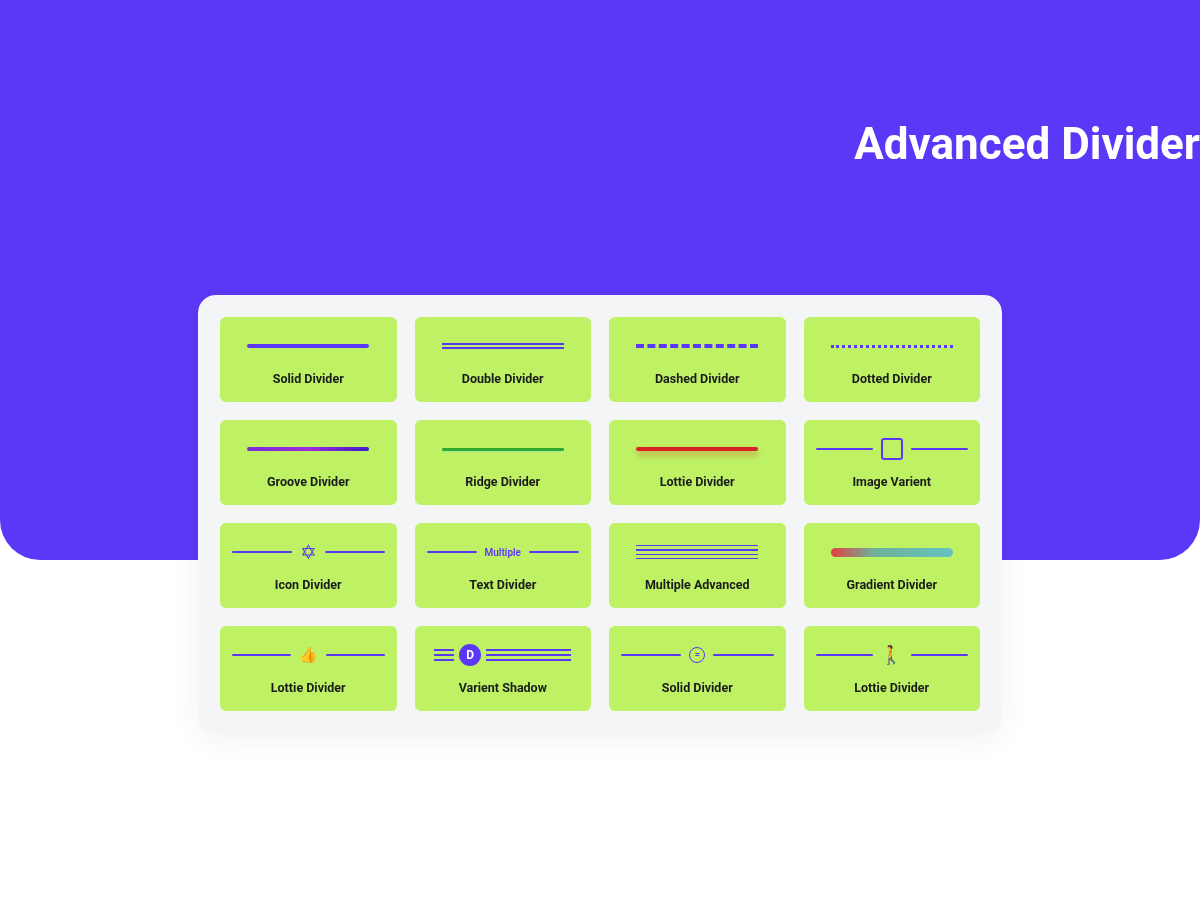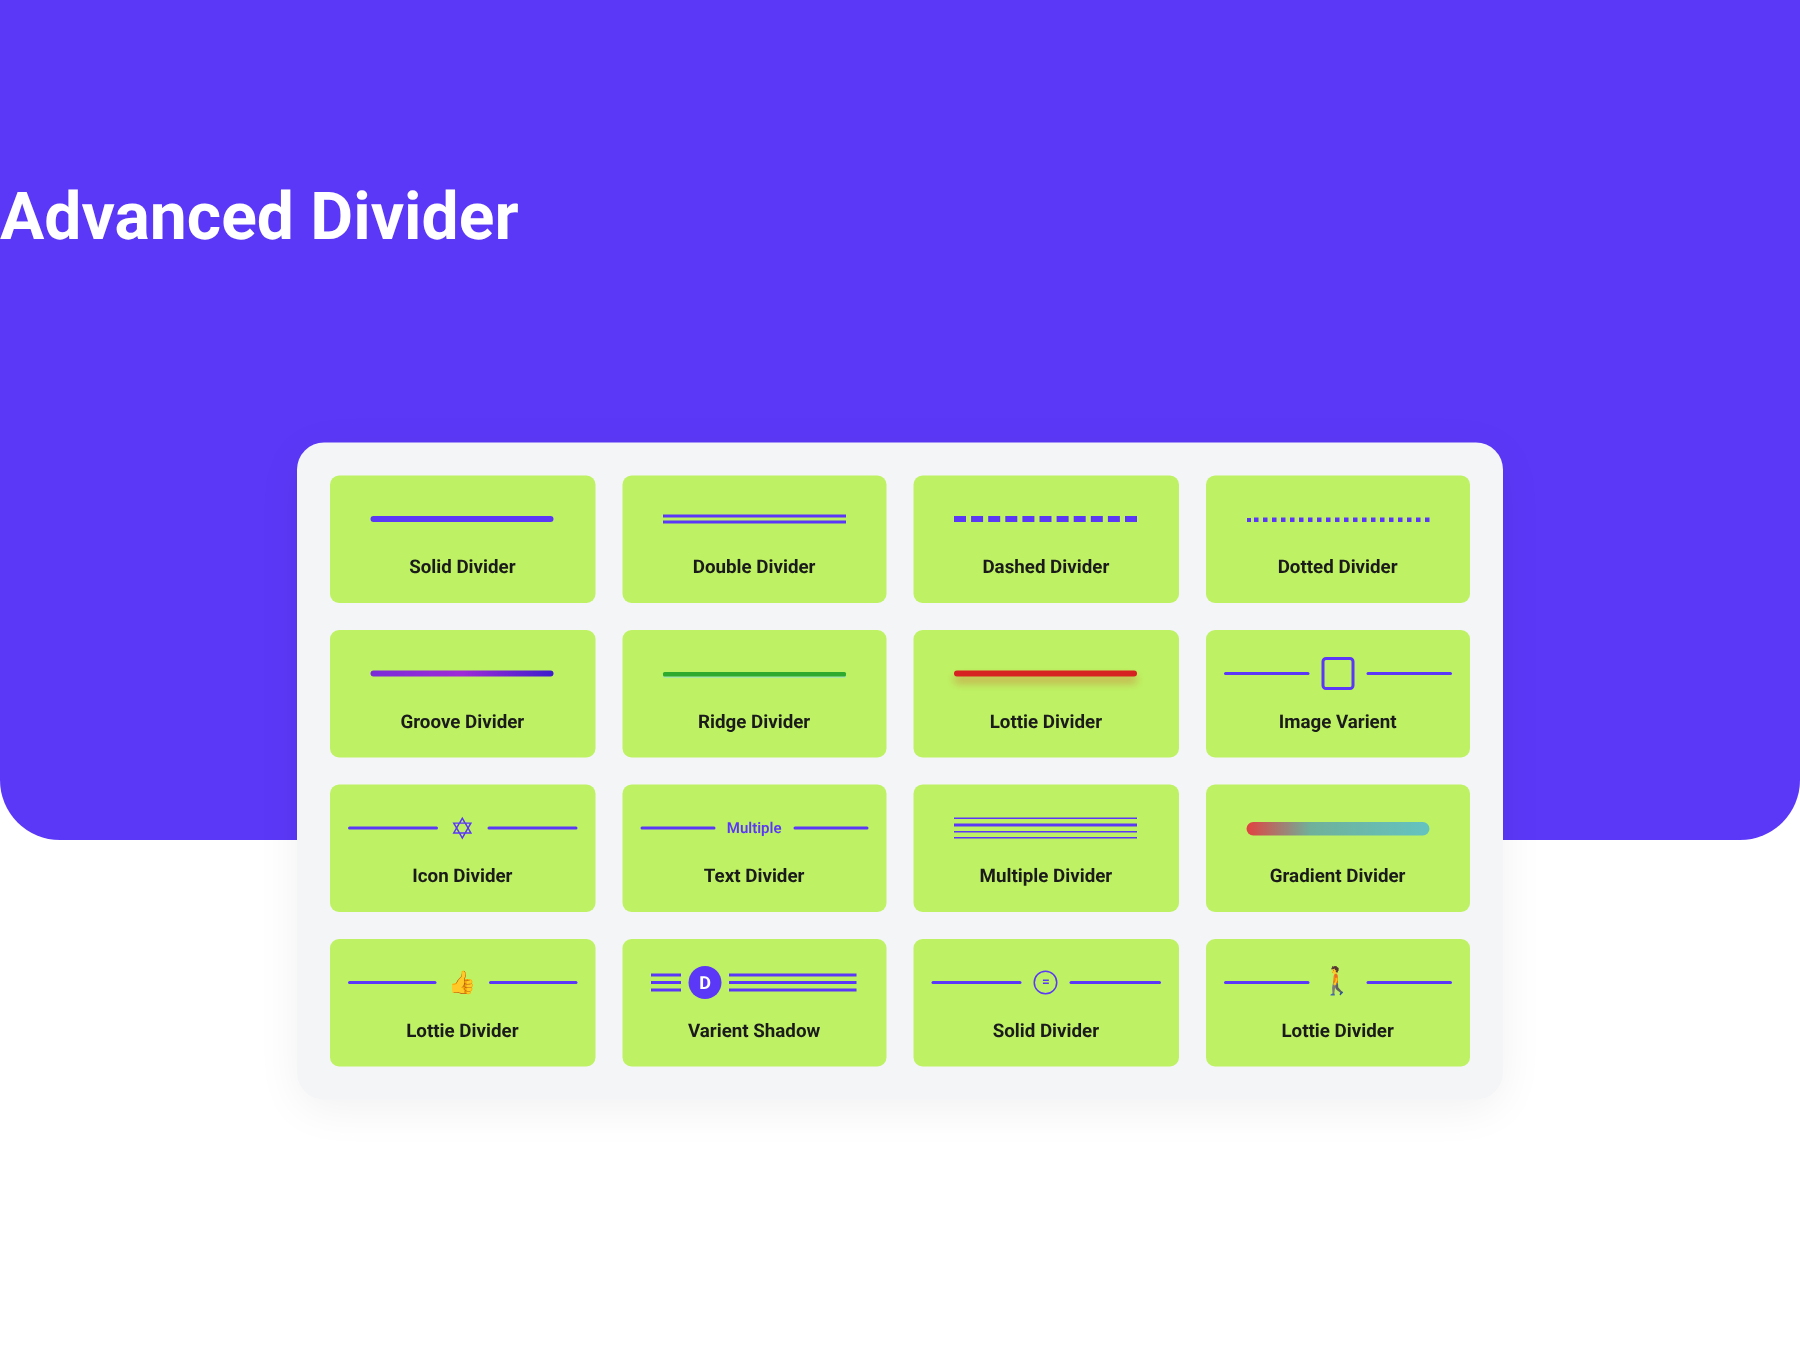--- a/index.html
+++ b/index.html
@@ -17,25 +17,26 @@
     height: 560px;
     background: #5B38F7;
     border-bottom-left-radius: 40px;
     border-bottom-right-radius: 40px;
     z-index: 0;
   }
   .title {
     position: absolute;
     top: 118px;
     left: 0; right: 0;
-    text-align: left;
+    text-align: right;
     color: #fff;
     font-size: 44px;
     font-weight: 700;
     z-index: 1;
+    padding-left: 35px;
   }
   .card {
     position: absolute;
     top: 295px;
     left: 198px;
     right: 198px;
     background: #f4f5f7;
     border-radius: 18px;
     padding: 22px;
     z-index: 2;
@@ -184,21 +185,21 @@
 
     <div class="tile">
       <div class="preview">
         <div class="dv-multi">
           <span></span>
             <span></span>
             <span></span>
             <span></span>
         </div>
       </div>
-      <div class="tile-label">Multiple Divider</div>
+      <div class="tile-label">Multiple Advanced</div>
     </div>
 
     <div class="tile">
       <div class="preview">
         <div class="dv-gradient"></div>
       </div>
       <div class="tile-label">Gradient Divider</div>
     </div>
 
     <div class="tile">

